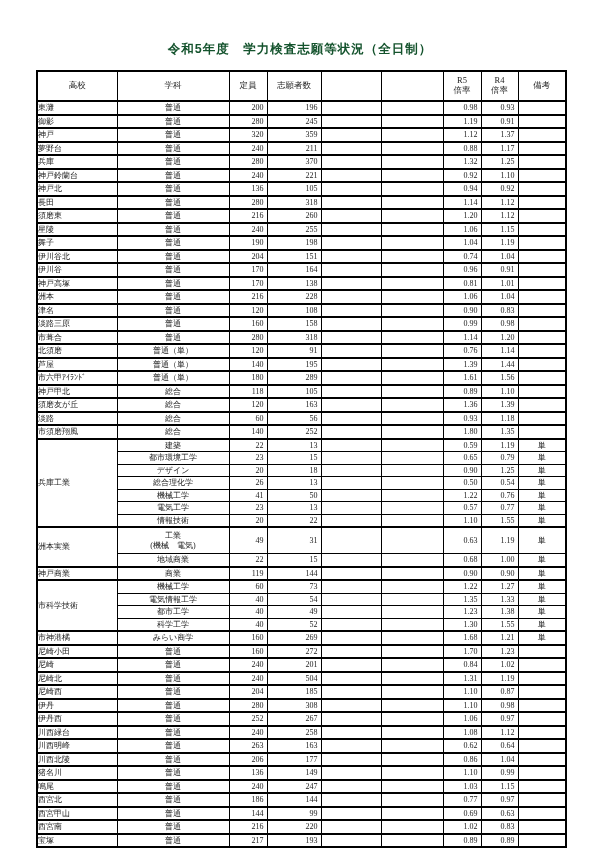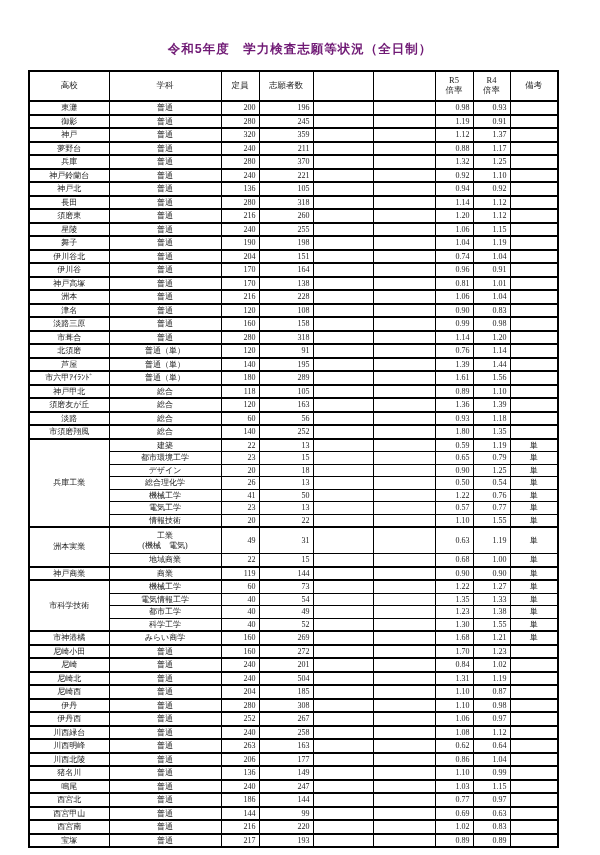--- a/index.html
+++ b/index.html
@@ -12,25 +12,25 @@
     overflow:hidden;
   }
   .title{
     margin:0;
     padding-top:41px;
     text-align:center;
     font-family:"Liberation Sans","DejaVu Sans",sans-serif;
     font-weight:bold;
     font-size:12.5px;
     letter-spacing:1px;
-    color:#701a75;
+    color:#14532d;
   }
   .tablewrap{
     position:absolute;
-    left:28px;top:70px;
+    left:36px;top:70px;
     width:529px;
   }
   table.main{
     border-collapse:collapse;
     table-layout:fixed;
     width:529px;
     border:2px solid #000;
   }
   col.c-school{width:80px;}
   col.c-dept{width:112px;}
@@ -60,21 +60,21 @@
   }
   tbody td{
     height:11.5px;
     vertical-align:middle;
     text-align:center;
   }
   tbody tr.group-start td{border-top:2px solid #000;}
   tbody tr.tall td{height:25px;}
   td.num{text-align:right;padding-right:3px;}
   td.dept{white-space:pre-line;text-align:center;}
-  td.school{text-align:center;}
+  td.school{text-align:left;}
 </style>
 </head>
 <body>
 
 <div class="page">
   <h1 class="title">令和5年度　学力検査志願等状況（全日制）</h1>
 
   <div class="tablewrap">
     <table class="main">
       <colgroup>

